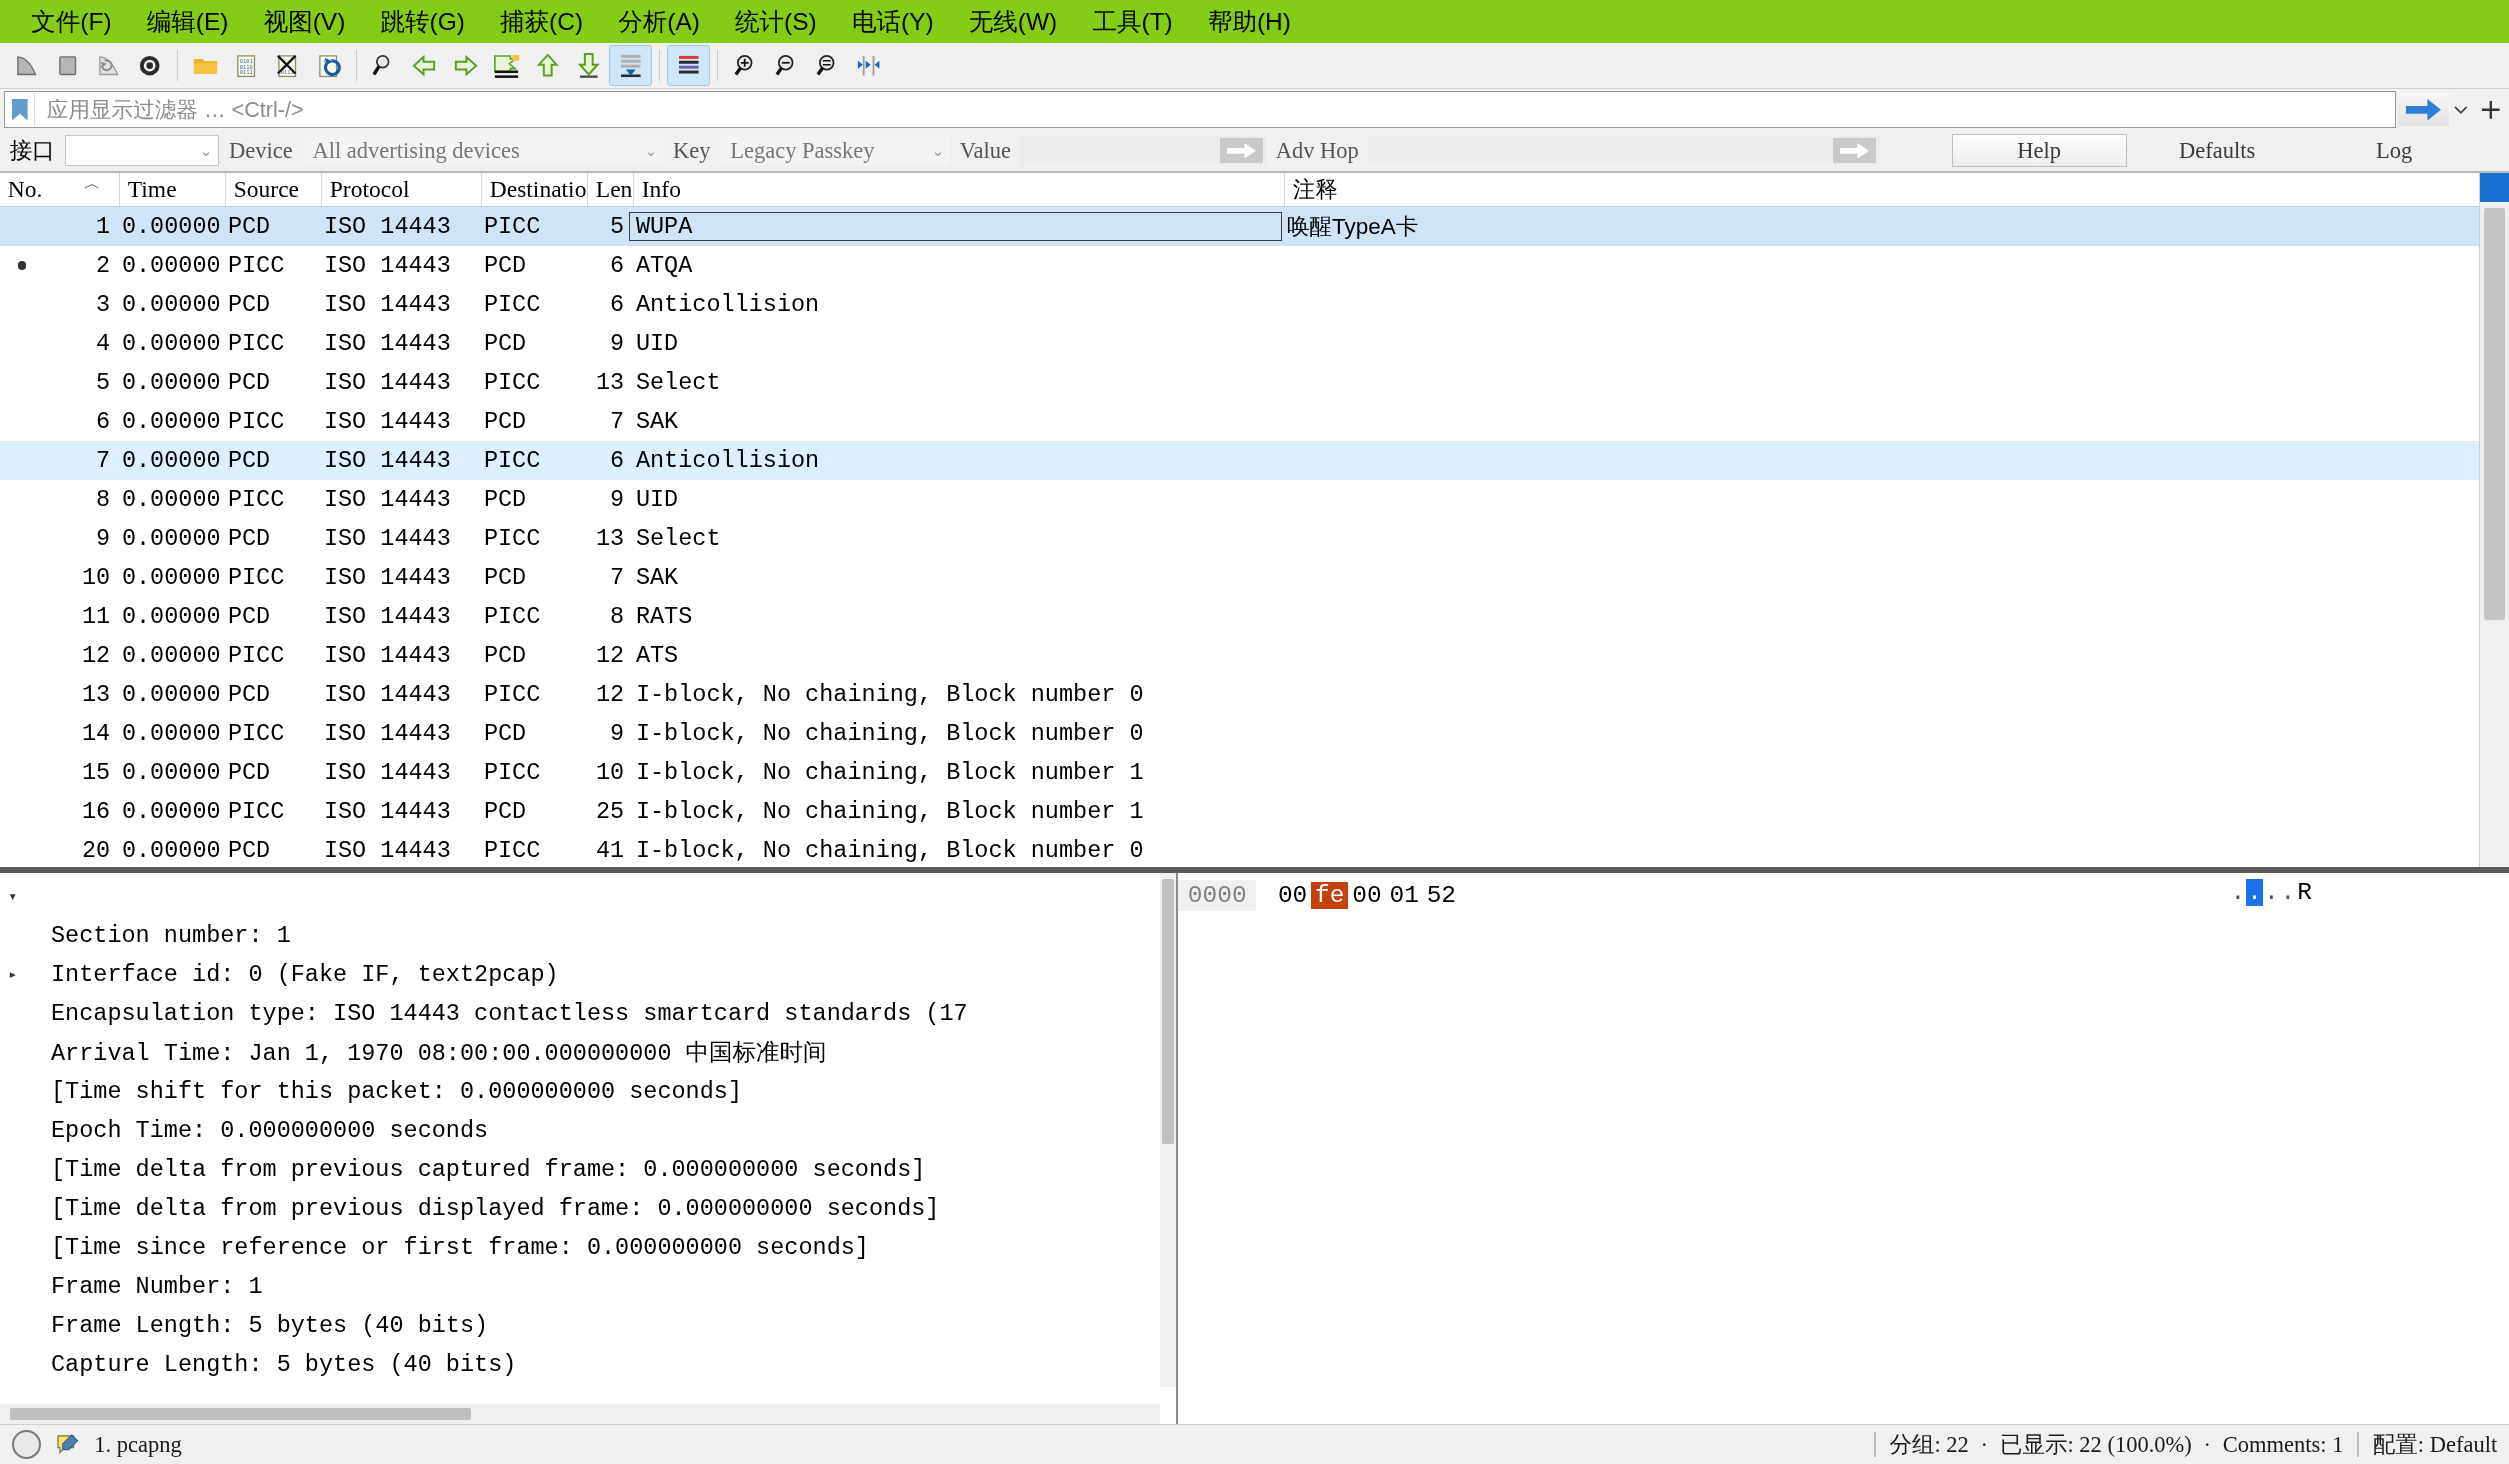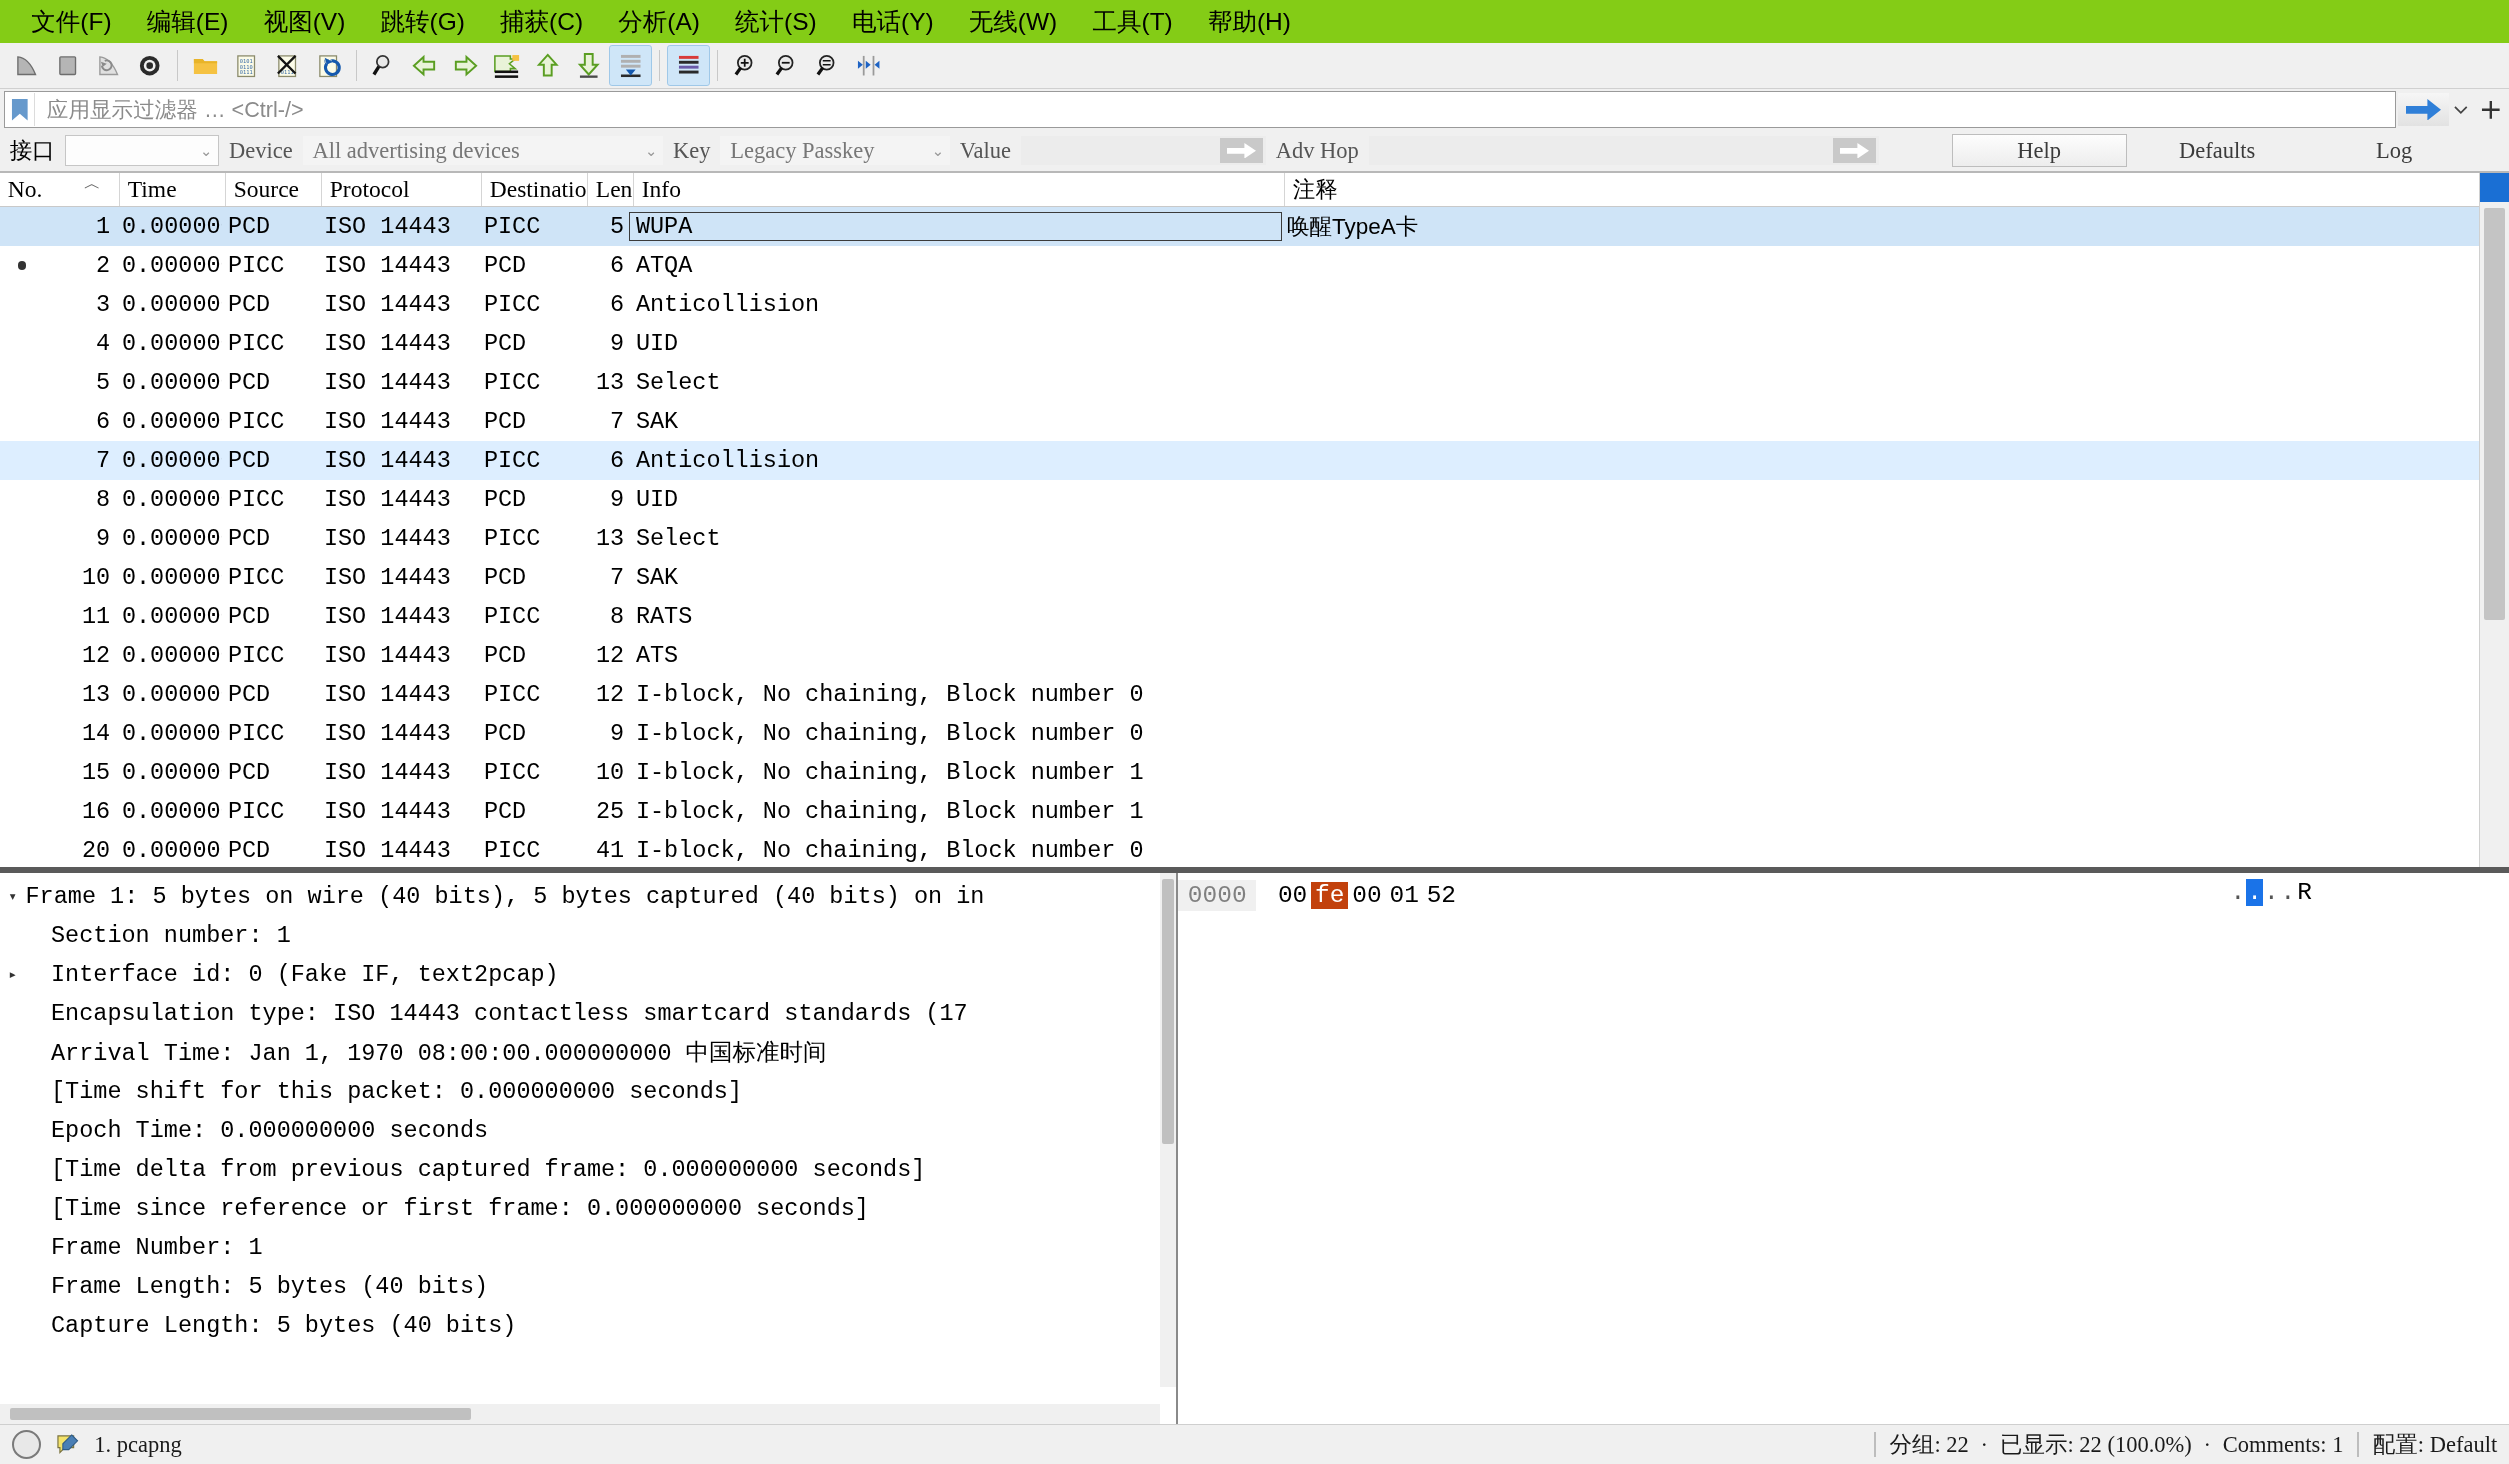--- a/index.html
+++ b/index.html
@@ -740,21 +740,20 @@
     </div>
   </div>
 
   <div class="splitter"></div>
 
   <div class="lower">
     <div class="detailpane">
       <div id="detail-list" style="padding-top:3.9px;">
           <div class="detail-row">
             <span class="twisty">▾</span>
-            <span style="padding-left: 0px;">Frame 1: 5 bytes on wire (40 bits), 5 bytes captured (40 bits) on in</span>
           </div>
           <div class="detail-row">
             <span class="twisty"></span>
             <span style="padding-left: 25.5px;">Section number: 1</span>
           </div>
           <div class="detail-row">
             <span class="twisty">▸</span>
             <span style="padding-left: 25.5px;">Interface id: 0 (Fake IF, text2pcap)</span>
           </div>
           <div class="detail-row">
@@ -769,20 +768,24 @@
             <span class="twisty"></span>
             <span style="padding-left: 25.5px;">[Time shift for this packet: 0.000000000 seconds]</span>
           </div>
           <div class="detail-row">
             <span class="twisty"></span>
             <span style="padding-left: 25.5px;">Epoch Time: 0.000000000 seconds</span>
           </div>
           <div class="detail-row">
             <span class="twisty"></span>
             <span style="padding-left: 25.5px;">[Time delta from previous captured frame: 0.000000000 seconds]</span>
+          </div>
+          <div class="detail-row">
+            <span class="twisty"></span>
+            <span style="padding-left: 25.5px;">[Time delta from previous displayed frame: 0.000000000 seconds]</span>
           </div>
           <div class="detail-row">
             <span class="twisty"></span>
             <span style="padding-left: 25.5px; text-align: right;">[Time since reference or first frame: 0.000000000 seconds]</span>
           </div>
           <div class="detail-row">
             <span class="twisty"></span>
             <span style="padding-left: 25.5px;">Frame Number: 1</span>
           </div>
           <div class="detail-row">

